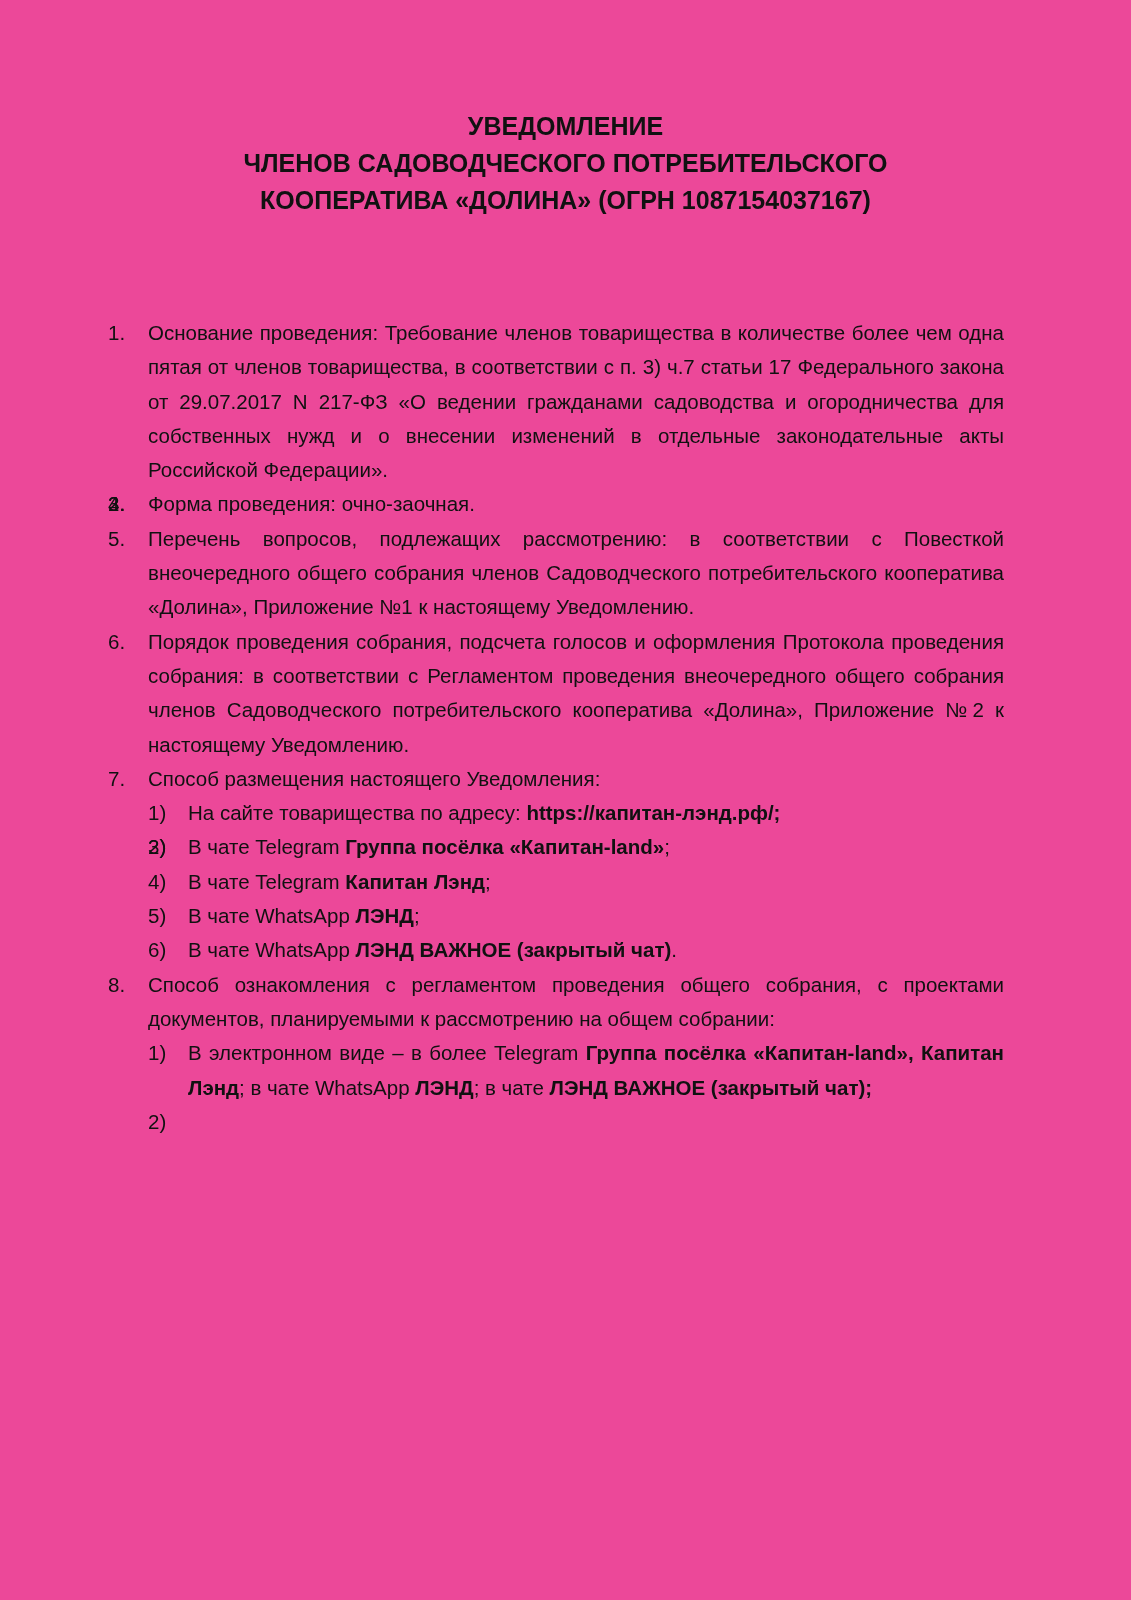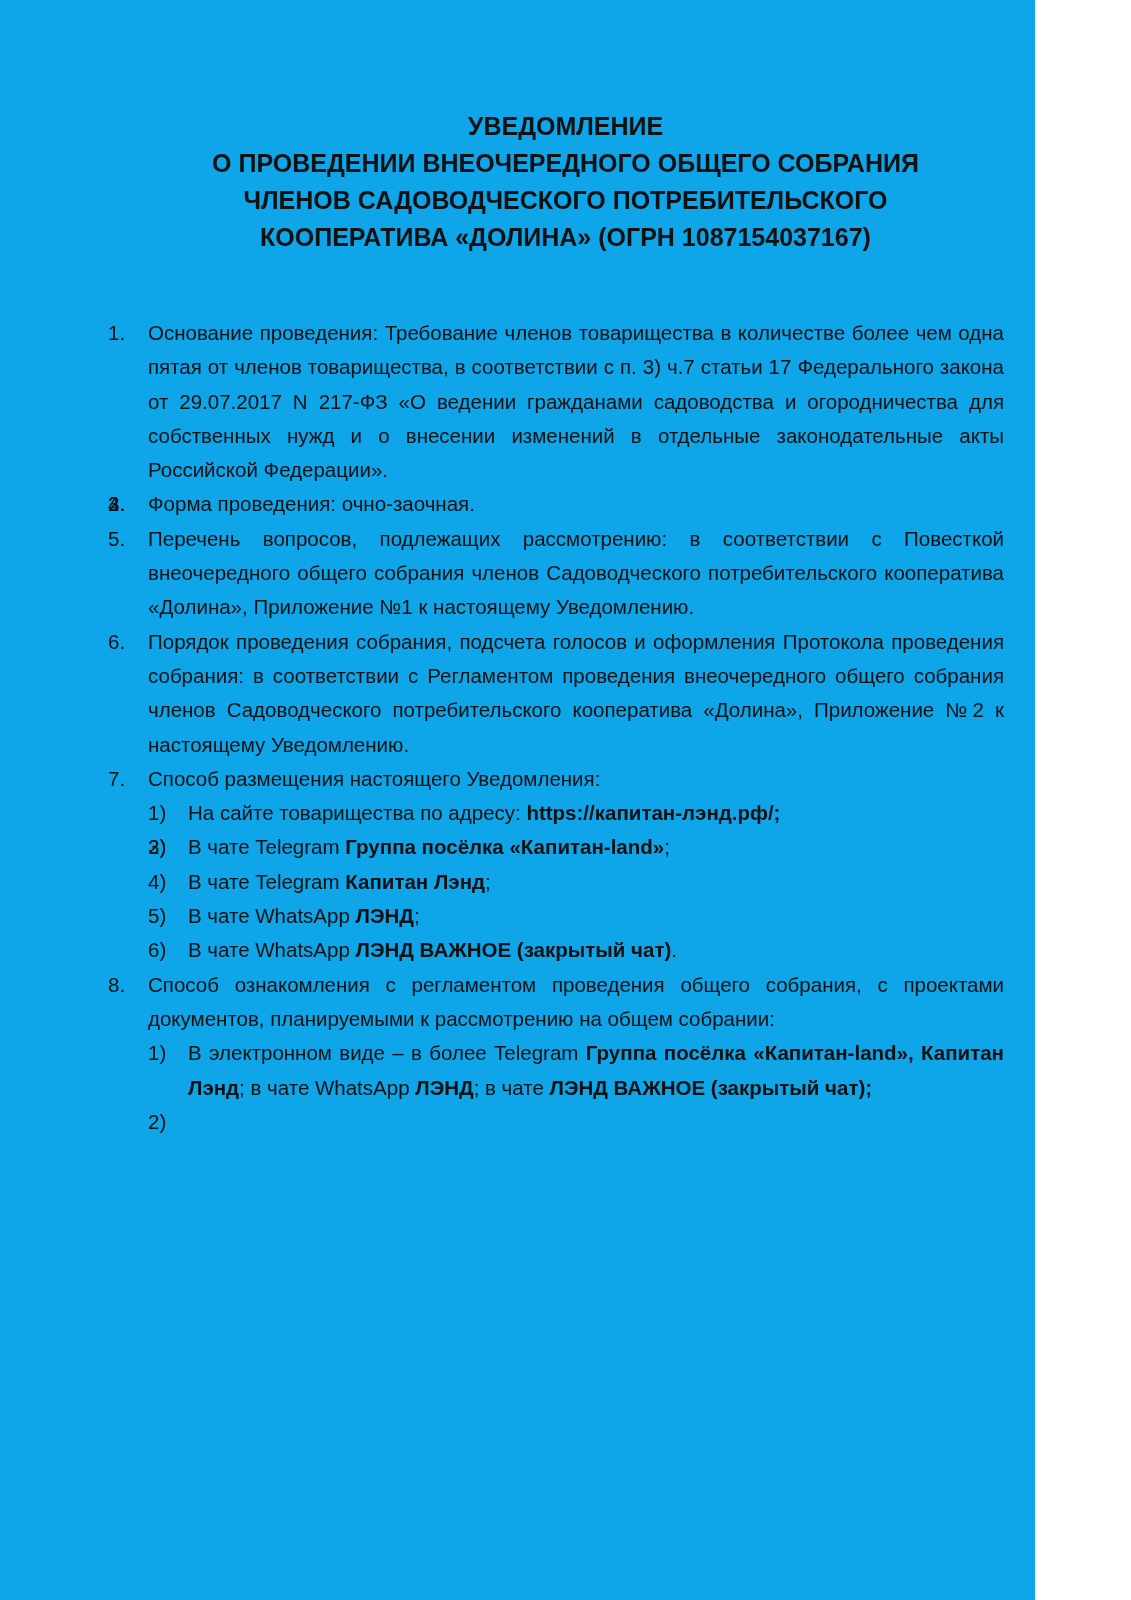--- a/index.html
+++ b/index.html
@@ -1,35 +1,34 @@
 <!DOCTYPE html>
 <html><head>
 <meta charset="utf-8">
 <style>
   html, body { margin: 0; padding: 0; background: #ffffff; }
   body { width: 1131px; height: 1600px; position: relative; overflow: hidden;
          font-family: "Liberation Sans", "DejaVu Sans", sans-serif; color: #111; }
-  .page { position: absolute; left: 0; top: 0; width: 1035px; height: 1600px; background: #0ea5e9; }
+  .page { position: absolute; left: 0; top: 0; width: 1131px; height: 1600px; background: #ec4899; }
   .title { position: absolute; top: 108px; left: 0; width: 1131px; text-align: center;
            font-weight: bold; font-size: 25px; line-height: 37px; letter-spacing: 0px; }
   .title div { white-space: nowrap; }
   .list { position: absolute; top: 316px; left: 108px; width: 896px; font-size: 20.5px; line-height: 34.3px; }
   .item { position: relative; padding-left: 40px; text-align: justify; }
   .item .num { position: absolute; left: 0; top: 0; }
   .sub { position: relative; padding-left: 80px; text-align: justify; }
   .sub .num { position: absolute; left: 40px; top: 0; }
   b { font-weight: bold; }
 </style>
 </head>
 <body>
 
 <div class="page">
   <div class="title">
     <div>УВЕДОМЛЕНИЕ</div>
-    <div>О ПРОВЕДЕНИИ ВНЕОЧЕРЕДНОГО ОБЩЕГО СОБРАНИЯ</div>
     <div>ЧЛЕНОВ САДОВОДЧЕСКОГО ПОТРЕБИТЕЛЬСКОГО</div>
     <div>КООПЕРАТИВА «ДОЛИНА» (ОГРН 1087154037167)</div>
   </div>
 
   <div class="list">
     <div class="item">
       <span class="num">1.</span>
       <span>Основание проведения: Требование членов товарищества в количестве более чем одна пятая от членов товарищества, в соответствии с п. 3) ч.7 статьи 17 Федерального закона от 29.07.2017 N 217-ФЗ «О ведении гражданами садоводства и огородничества для собственных нужд и о внесении изменений в отдельные законодательные акты Российской Федерации».</span>
     </div>
     <div class="item">

